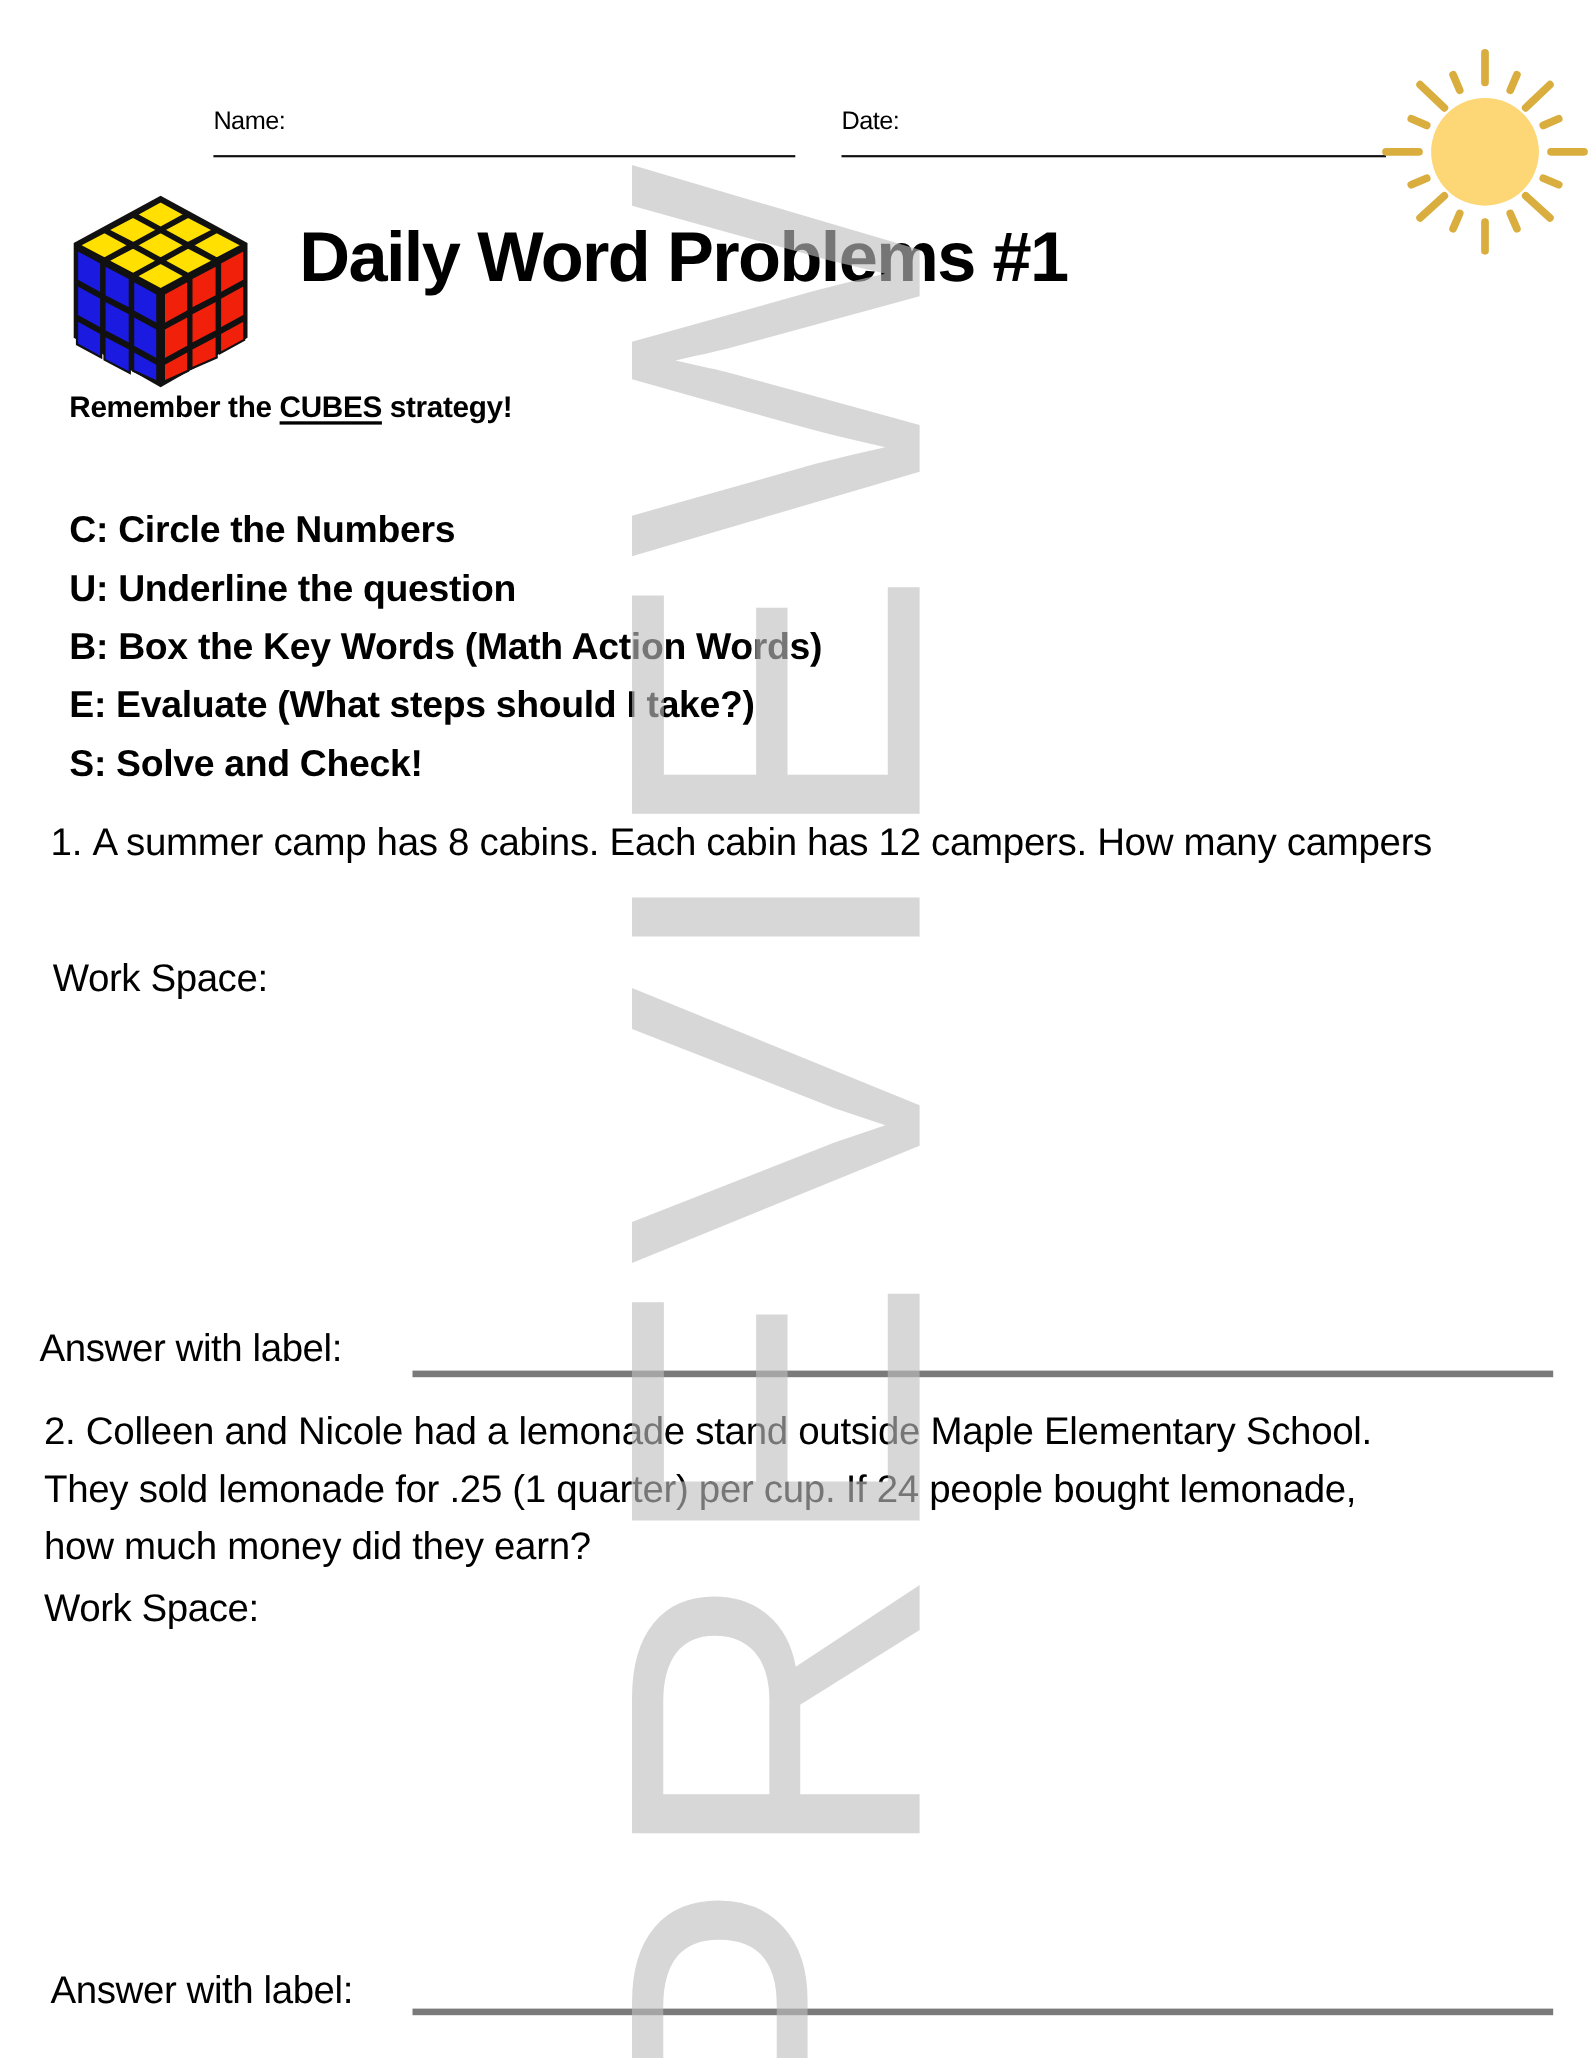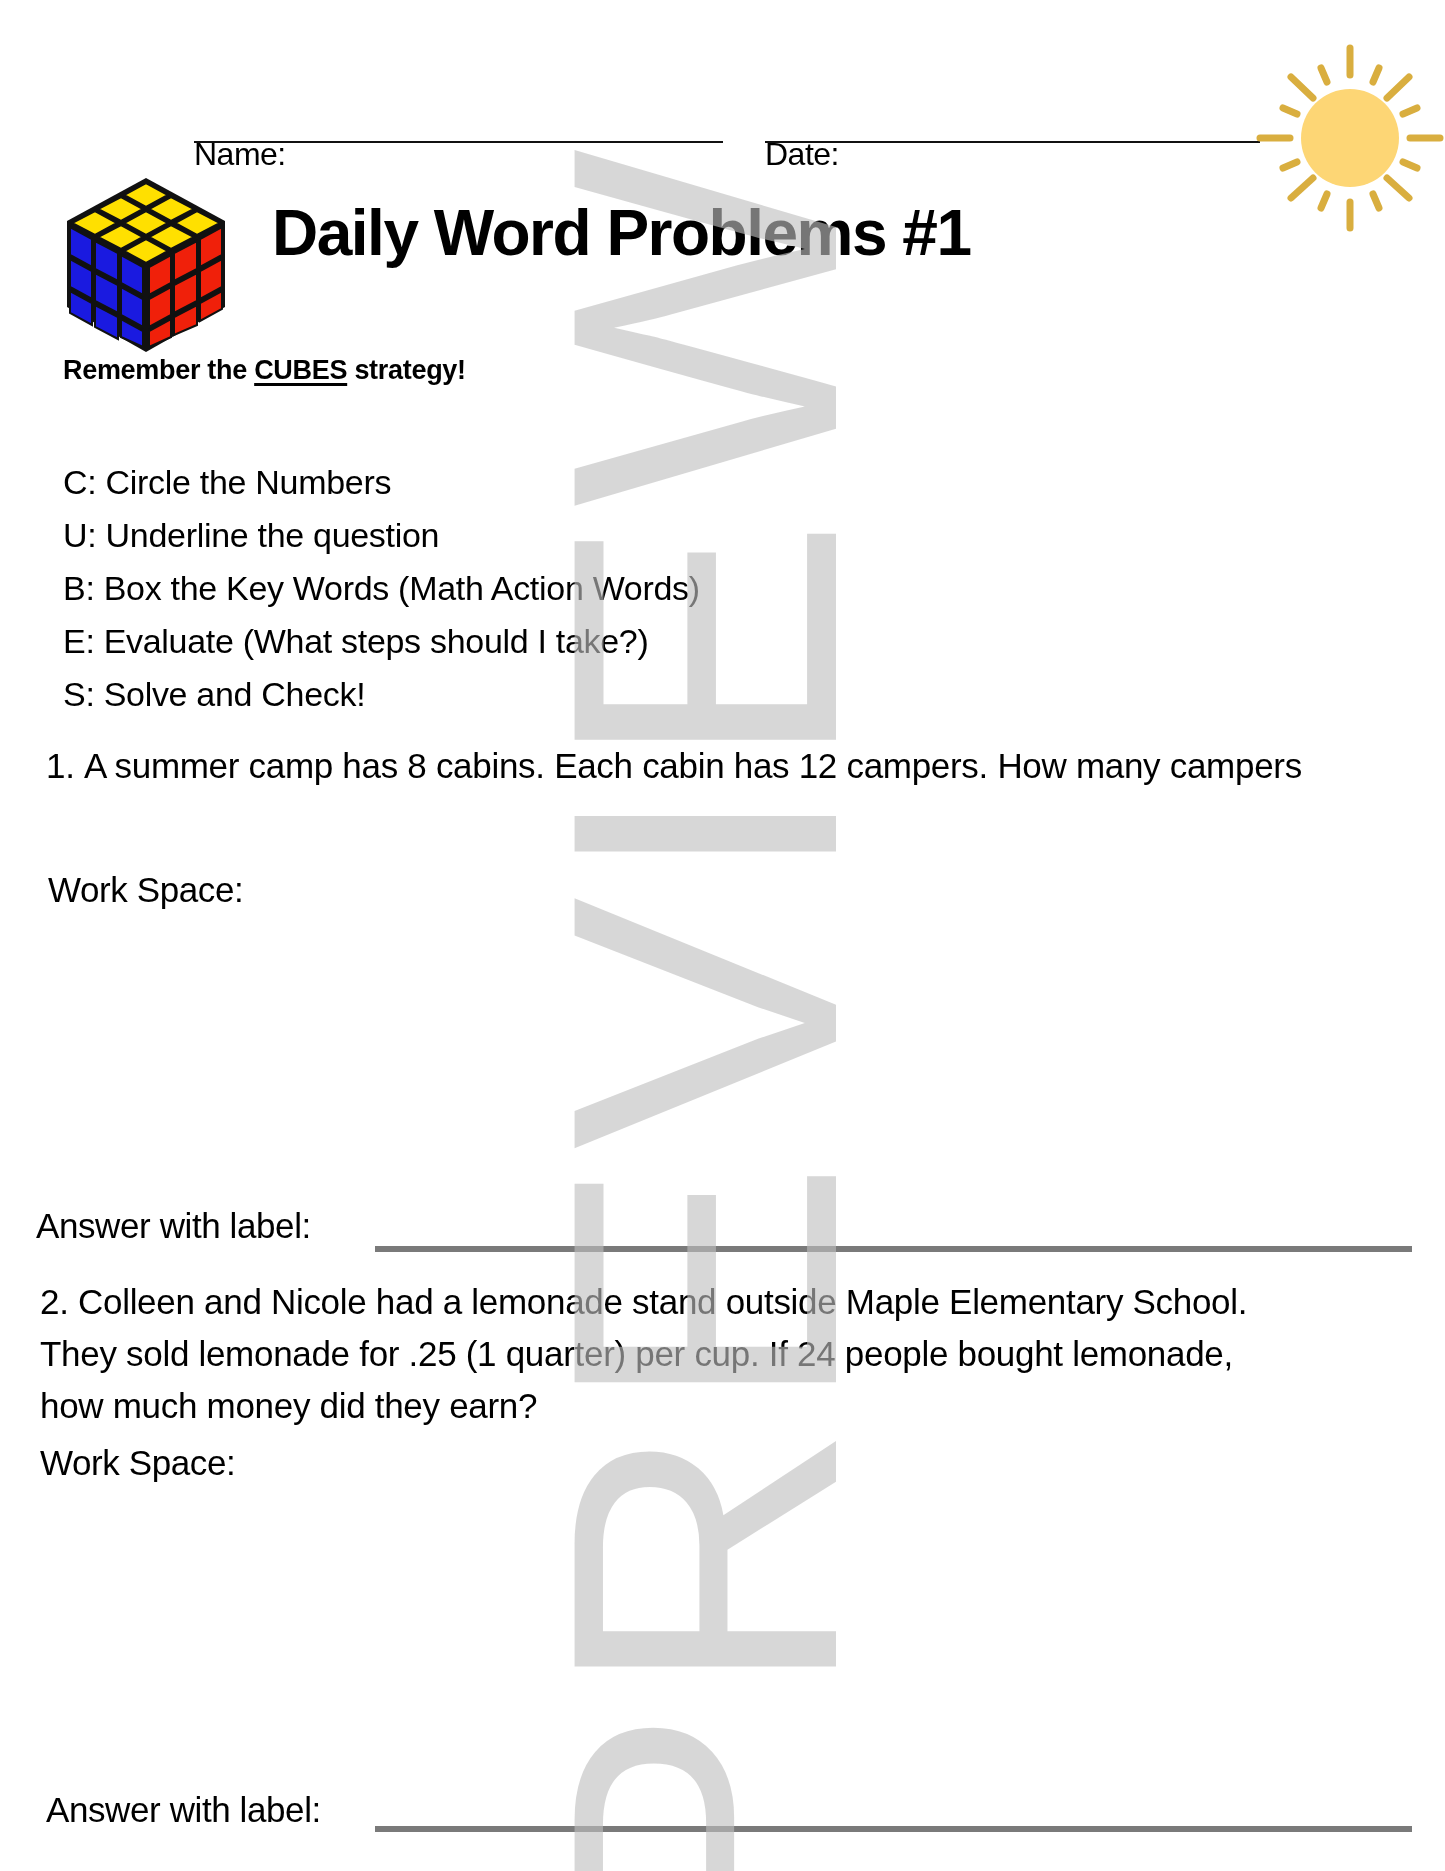--- a/index.html
+++ b/index.html
@@ -12,24 +12,23 @@
       height: 1871px;
       position: relative;
       overflow: hidden;
       font-family: "Liberation Sans", "DejaVu Sans", sans-serif;
       color: #000;
     }
     .abs { position: absolute; }
 
     
     .field-label {
-      font-size: 32px;
+      font-size: 23px;
       font-family: "Liberation Sans", sans-serif;
       letter-spacing: -0.5px;
-      margin-top: 40px;
     }
     .field-line {
       height: 2px;
       background: #111;
     }
 
     
     .title {
       font-family: "Liberation Sans", sans-serif;
       font-weight: bold;
@@ -44,21 +43,21 @@
       font-size: 27px;
       letter-spacing: -0.3px;
     }
     .strategy-heading u {
       text-decoration: underline;
       text-underline-offset: 4px;
       text-decoration-thickness: 3px;
     }
     .strategy-item {
       font-family: "Liberation Sans", sans-serif;
-      font-weight: normal;
+      font-weight: bold;
       font-size: 34px;
       letter-spacing: -0.3px;
       line-height: 53px;
       white-space: nowrap;
     }
 
     
     .problem-text {
       font-family: "Liberation Sans", sans-serif;
       font-size: 35px;

